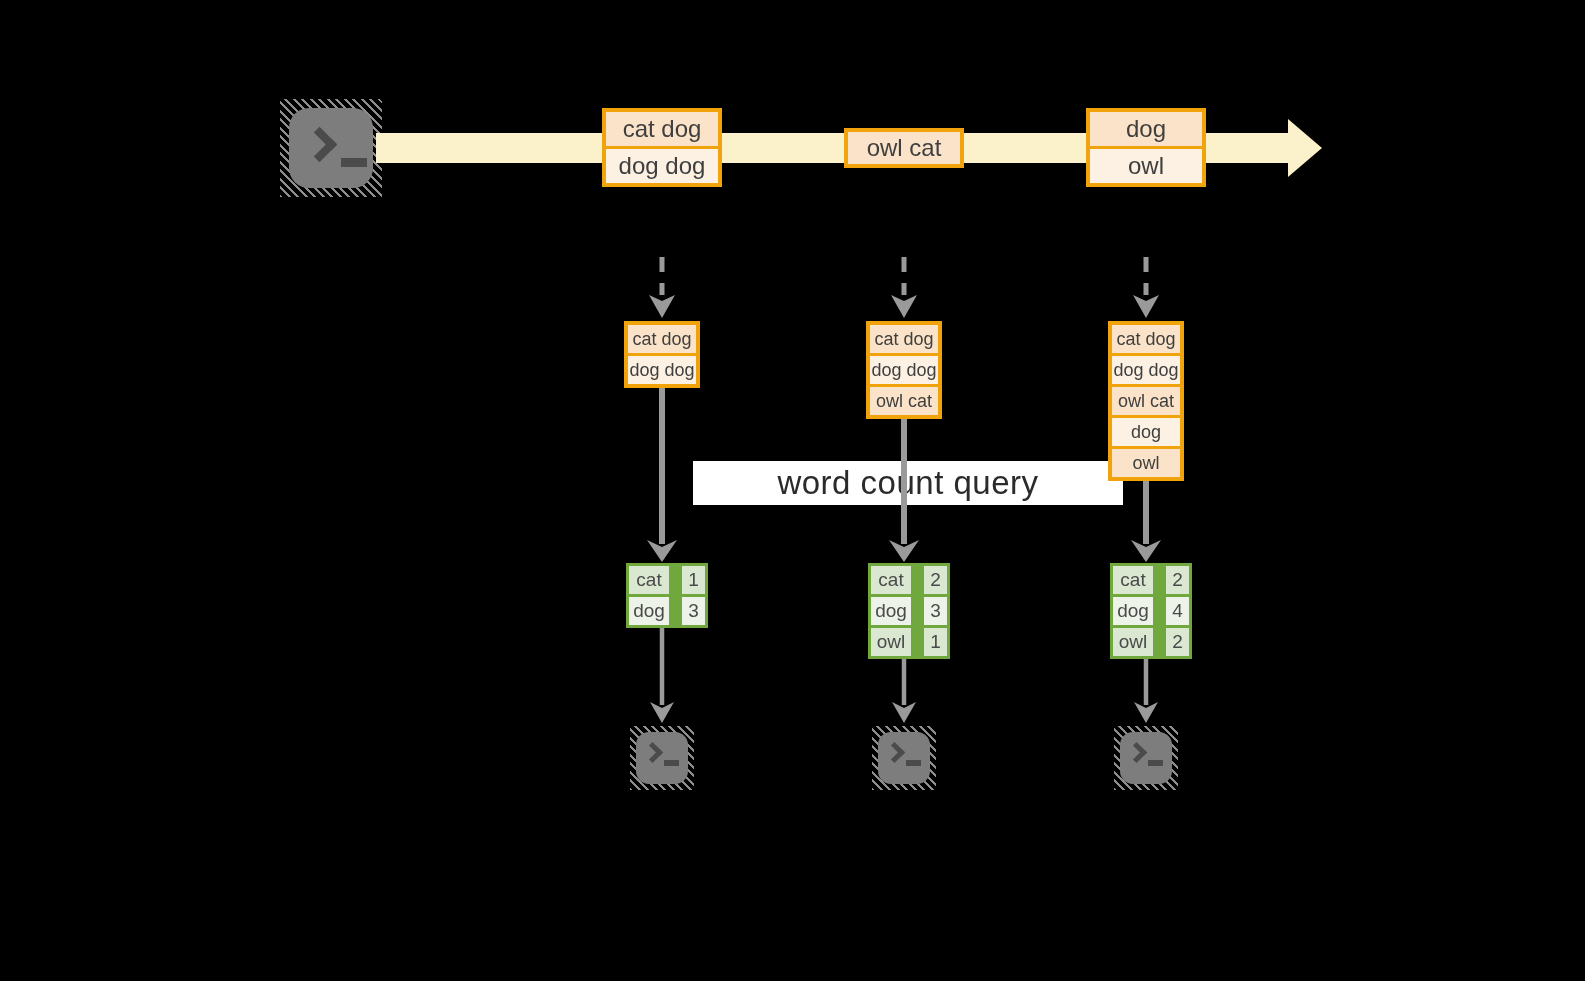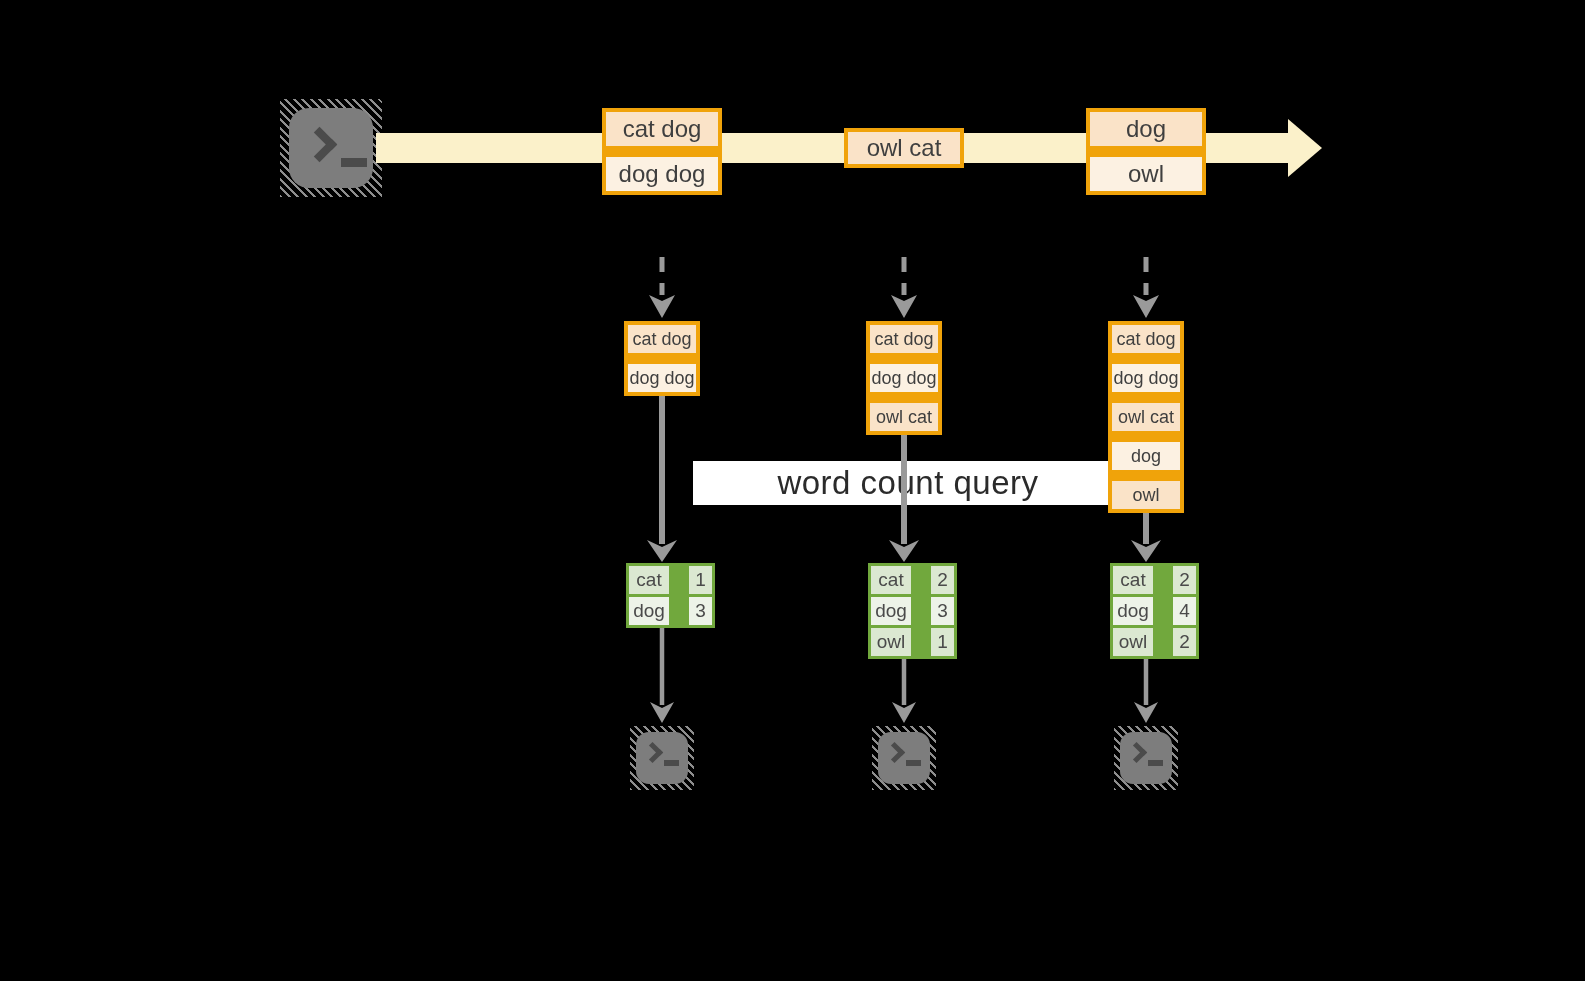--- a/index.html
+++ b/index.html
@@ -17,33 +17,33 @@
   .terminal.lg .chev{left:18px;top:24px;width:17px;height:17px;
      border-top:8px solid #4b4b4b;border-right:8px solid #4b4b4b;}
   .terminal.lg .uscore{position:absolute;left:52px;top:50px;width:26px;height:9px;background:#4b4b4b;}
   .terminal.sm .chev{left:9px;top:13px;width:10px;height:10px;
      border-top:5px solid #4b4b4b;border-right:5px solid #4b4b4b;}
   .terminal.sm .uscore{position:absolute;left:28px;top:28px;width:15px;height:6px;background:#4b4b4b;}
 
   
   .obox{position:absolute;border:4px solid #F0A30A;background:#F0A30A;}
   .orow{display:flex;align-items:center;justify-content:center;color:#3f3f3f;}
-  .orow + .orow{margin-top:11px;}
+  .orow + .orow{margin-top:3px;}
   .orow:nth-child(odd){background:#FAE3C8;}
   .orow:nth-child(even){background:#FCF1E2;}
   .event .orow{width:112px;height:34px;font-size:24px;}
   .event.single .orow{height:32px;}
   .state .orow{width:68px;height:28px;font-size:18px;}
 
   
   .gtable{position:absolute;border:3px solid #71A83D;background:#71A83D;}
   .grow{display:flex;height:28px;}
   .grow + .grow{margin-top:3px;}
   .gcell{display:flex;align-items:center;justify-content:center;color:#4a4a4a;font-size:19px;}
-  .gcell.word{width:40px;margin-right:20px;}
+  .gcell.word{width:40px;margin-right:13px;}
   .gcell.num{width:23px;}
   .grow:nth-child(odd) .gcell{background:#DBE8D1;}
   .grow:nth-child(even) .gcell{background:#EDF3E8;}
 
   
   .qband{position:absolute;left:693px;top:461px;width:430px;height:44px;background:#ffffff;
          display:flex;align-items:center;justify-content:center;}
   .qband span{font-size:33px;color:#2b2b2b;letter-spacing:0.5px;}
 
   svg{position:absolute;left:0;top:0;pointer-events:none;}

